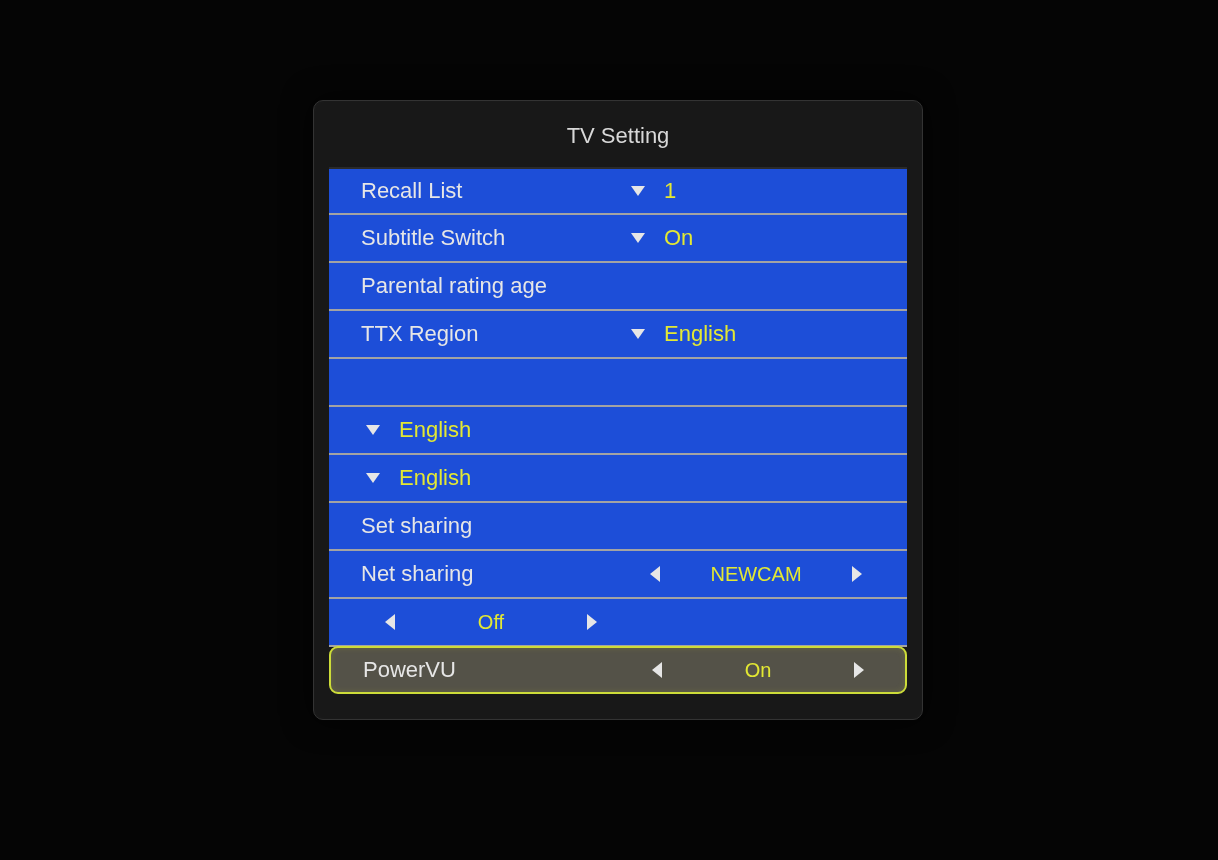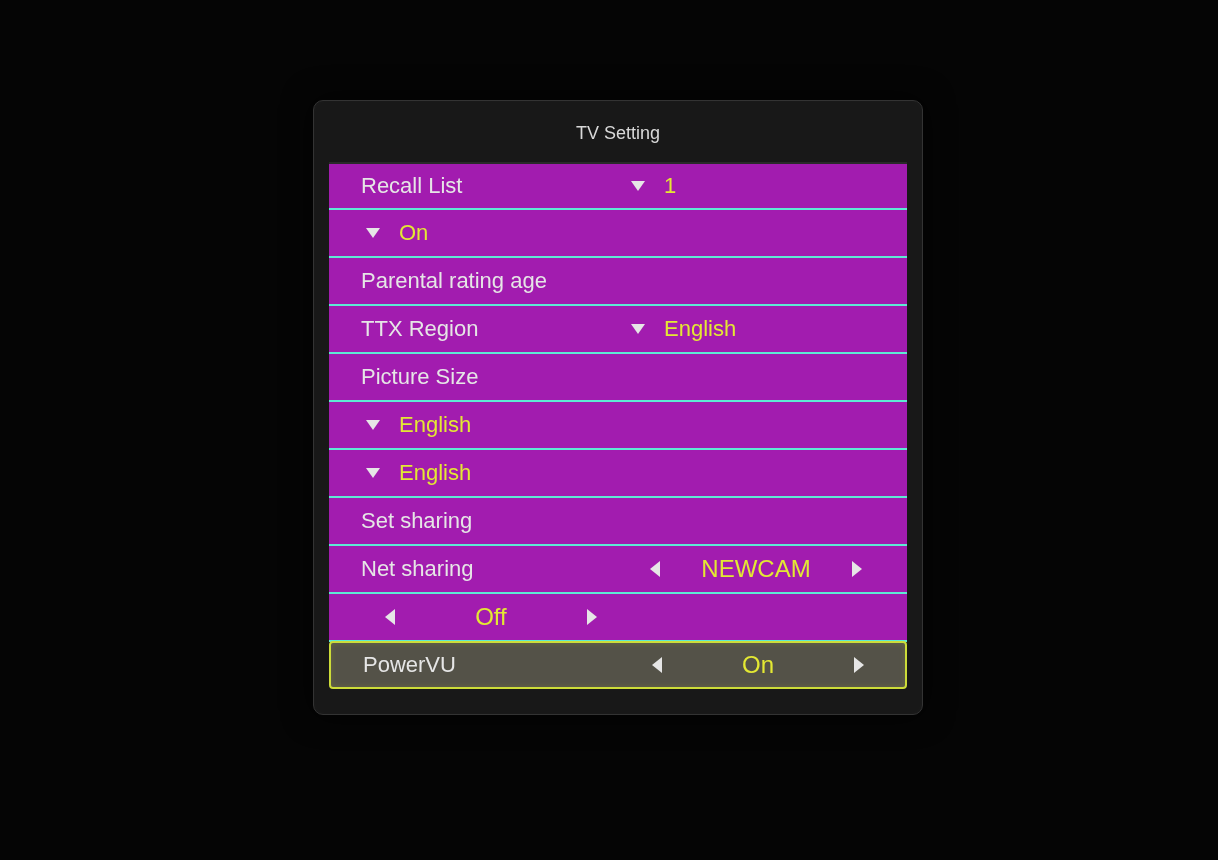--- a/index.html
+++ b/index.html
@@ -19,43 +19,43 @@
     background: #181818;
     border: 1px solid #333;
     border-radius: 10px;
     box-shadow: 0 0 30px rgba(0,0,0,0.8), inset 0 0 8px rgba(255,255,255,0.02);
     padding: 10px 15px 25px 15px;
     box-sizing: border-box;
   }
   .panel-title {
     text-align: center;
     color: #d8d8d8;
-    font-size: 18px;
+    font-size: 22px;
     padding: 12px 0 18px 0;
     font-weight: 400;
   }
   .list {
     display: flex;
     flex-direction: column;
   }
   .row {
     height: 48px;
-    background: #a21caf;
-    border-bottom: 2px solid #5eead4;
+    background: #1d4ed8;
+    border-bottom: 2px solid #a3a3a3;
     display: flex;
     align-items: center;
     padding: 0 32px 0 32px;
     box-sizing: border-box;
     position: relative;
   }
   .row:first-child { border-top: 2px solid #2a2a2a; }
   .row.selected {
     background: #545248;
     border: 2px solid #cddc39;
-    border-radius: 4px;
+    border-radius: 9px;
     margin-top: -1px;
     box-shadow: inset 0 0 6px rgba(205,220,57,0.15);
   }
   .label {
     color: #e6e6e6;
     font-size: 22px;
     font-weight: 400;
     flex: 0 0 265px;
   }
   .drop-area {
@@ -92,21 +92,21 @@
   }
   .sp-arrow {
     color: #e6e6e6;
     width: 18px;
     display: flex;
     justify-content: center;
     align-items: center;
   }
   .sp-value {
     color: #e3e833;
-    font-size: 24px;
+    font-size: 20px;
     font-weight: 400;
     flex: 1;
     text-align: center;
   }
 </style>
 </head>
 <body>
 
 <div class="panel">
   <div class="panel-title">TV Setting</div>
@@ -116,20 +116,21 @@
         <div class="drop-area">
           <span class="drop-icon">
             <svg width="14" height="10" viewBox="0 0 14 10">
               <polygon points="0,0 14,0 7,10" fill="#e6e6e6"></polygon>
             </svg>
           </span>
           <span class="value">1</span>
         </div>
       </div>
       <div class="row">
+        <div class="label">Subtitle Switch</div>
         <div class="drop-area">
           <span class="drop-icon">
             <svg width="14" height="10" viewBox="0 0 14 10">
               <polygon points="0,0 14,0 7,10" fill="#e6e6e6"></polygon>
             </svg>
           </span>
           <span class="value">On</span>
         </div>
       </div>
       <div class="row">
@@ -140,21 +141,20 @@
         <div class="drop-area">
           <span class="drop-icon">
             <svg width="14" height="10" viewBox="0 0 14 10">
               <polygon points="0,0 14,0 7,10" fill="#e6e6e6"></polygon>
             </svg>
           </span>
           <span class="value">English</span>
         </div>
       </div>
       <div class="row">
-        <div class="label">Picture Size</div>
       </div>
       <div class="row">
         <div class="drop-area">
           <span class="drop-icon">
             <svg width="14" height="10" viewBox="0 0 14 10">
               <polygon points="0,0 14,0 7,10" fill="#e6e6e6"></polygon>
             </svg>
           </span>
           <span class="value">English</span>
         </div>

